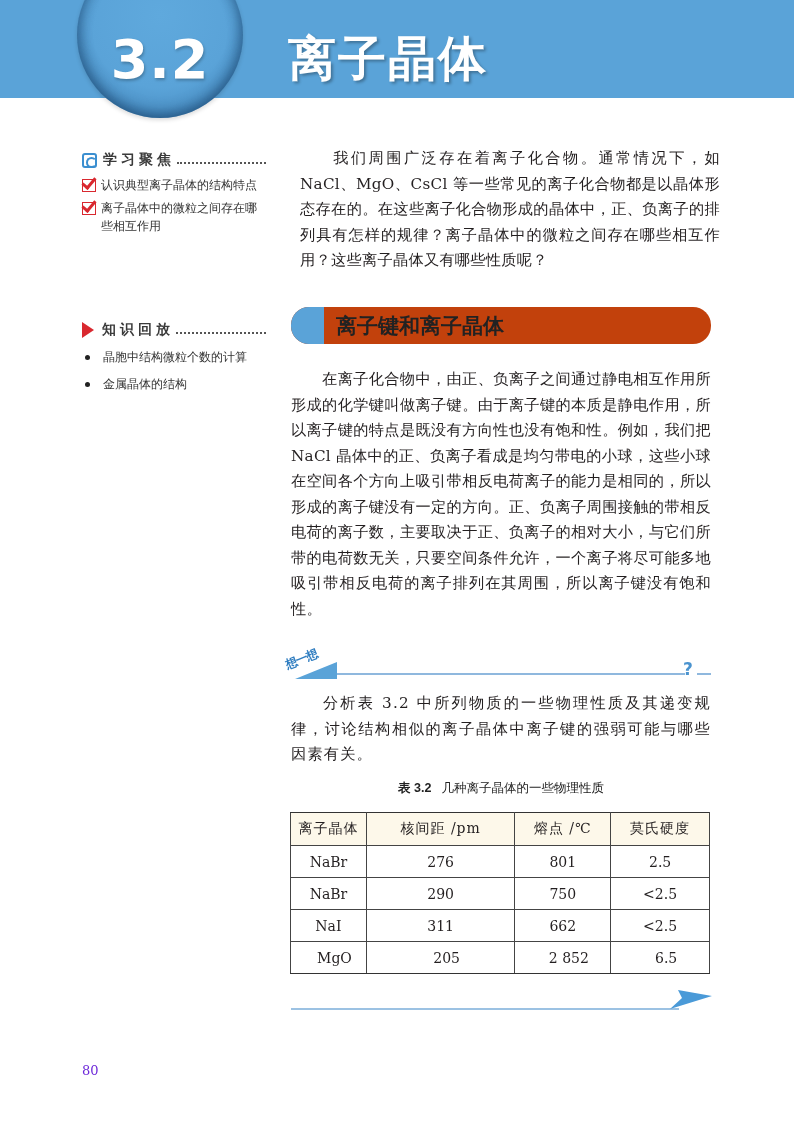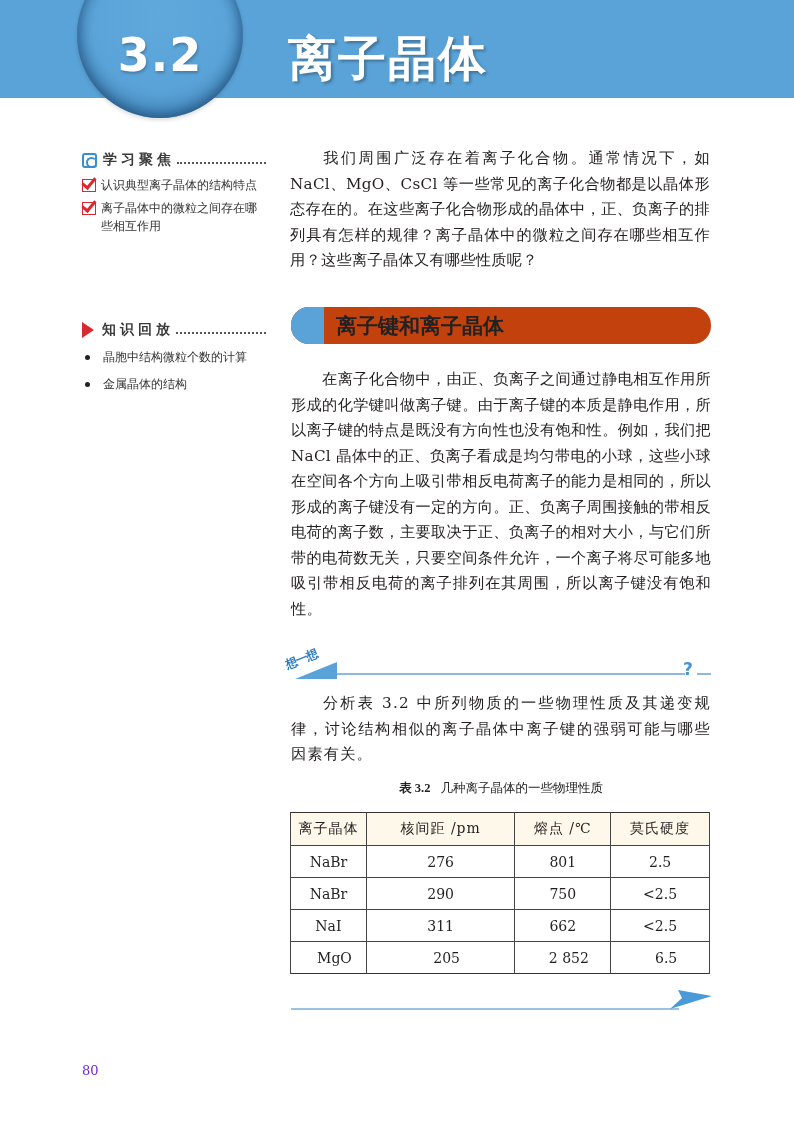--- a/index.html
+++ b/index.html
@@ -13,21 +13,21 @@
   }
   .chapter-circle {
     position: absolute; left: 77px; top: -48px; width: 166px; height: 166px;
     border-radius: 50%;
     background: radial-gradient(circle at 50% 38%, #5fa9dd 0%, #5aa3d8 55%, #4a8fc4 80%, #3a7bb0 100%);
     box-shadow: inset 0 -6px 14px rgba(20,60,100,0.45), inset 6px 0 10px rgba(20,60,100,0.25), inset -6px 0 10px rgba(20,60,100,0.25), 0 2px 4px rgba(0,0,0,0.15);
   }
   .chapter-number {
     position: absolute; left: 77px; top: 28px; width: 166px; text-align: center;
     font-family: "DejaVu Sans", "Liberation Sans", sans-serif; font-weight: bold;
-    font-size: 46px; color: #ffffff; letter-spacing: 1px;
+    font-size: 54px; color: #ffffff; letter-spacing: 1px;
     text-shadow: 1px 2px 3px rgba(0,0,0,0.25);
   }
   .chapter-title {
     position: absolute; left: 288px; top: 27px;
     font-family: "DejaVu Sans", "Liberation Sans", sans-serif; font-weight: bold;
     font-size: 48px; color: #ffffff; letter-spacing: 2px;
     text-shadow: 2px 2px 3px rgba(0,0,0,0.3);
   }
 
   
@@ -59,21 +59,21 @@
   .check-icon::after {
     content: ""; position: absolute; left: 2px; top: -5px; width: 5px; height: 11px;
     border-right: 3px solid #d9282f; border-bottom: 3px solid #d9282f; transform: rotate(40deg);
   }
   .review-block { position: absolute; left: 0; top: 142px; width: 184px; margin-top: 28px; }
   .review-list { margin-top: 8px; }
   .review-item { display: flex; align-items: center; font-size: 12px; color: #333; height: 18px; margin-bottom: 9px; }
   .bullet { width: 5px; height: 5px; border-radius: 50%; background: #222; margin-left: 3px; margin-right: 13px; }
 
   
-  .main { position: absolute; left: 290px; top: 146px; width: 420px; }
+  .main { position: absolute; left: 300px; top: 146px; width: 420px; }
   .para { font-size: 15.2px; line-height: 25.5px; text-align: justify; color: #231f20; letter-spacing: 0.3px; }
   .para .indent { display: inline-block; width: 31px; }
 
   .section-banner {
     position: absolute; left: 291px; top: 307px; width: 420px; height: 37px;
     border-radius: 18px; background: #c2410c; overflow: hidden;
   }
   .section-banner .accent { position: absolute; left: 0; top: 0; width: 33px; height: 37px; background: #5aa3d8; }
   .section-banner .title {
     position: absolute; left: 45px; top: 5px;
@@ -98,21 +98,21 @@
   .think-q {
     position: absolute; left: 398px; top: 14px;
     font-family: "DejaVu Sans", "Liberation Sans", sans-serif; font-weight: bold; font-size: 17px; color: #4a93cf;
   }
 
   .think-body { position: absolute; left: 291px; top: 691px; width: 420px; }
   .think-body .para { letter-spacing: 1.2px; }
 
   .table-caption {
     position: absolute; left: 291px; top: 780px; width: 420px; text-align: center;
-    font-family: Liberation Serif, serif; font-size: 12.5px; color: #222;
+    font-family: Liberation Sans, sans-serif; font-size: 12.5px; color: #222;
   }
   .table-caption b { font-weight: bold; margin-right: 10px; }
 
   table.props {
     position: absolute; left: 290px; top: 812px; width: 420px;
     border-collapse: collapse; font-size: 14px;
   }
   table.props th, table.props td {
     border: 1px solid #444; text-align: center; height: 32px; font-weight: normal; color: #231f20;
   }

